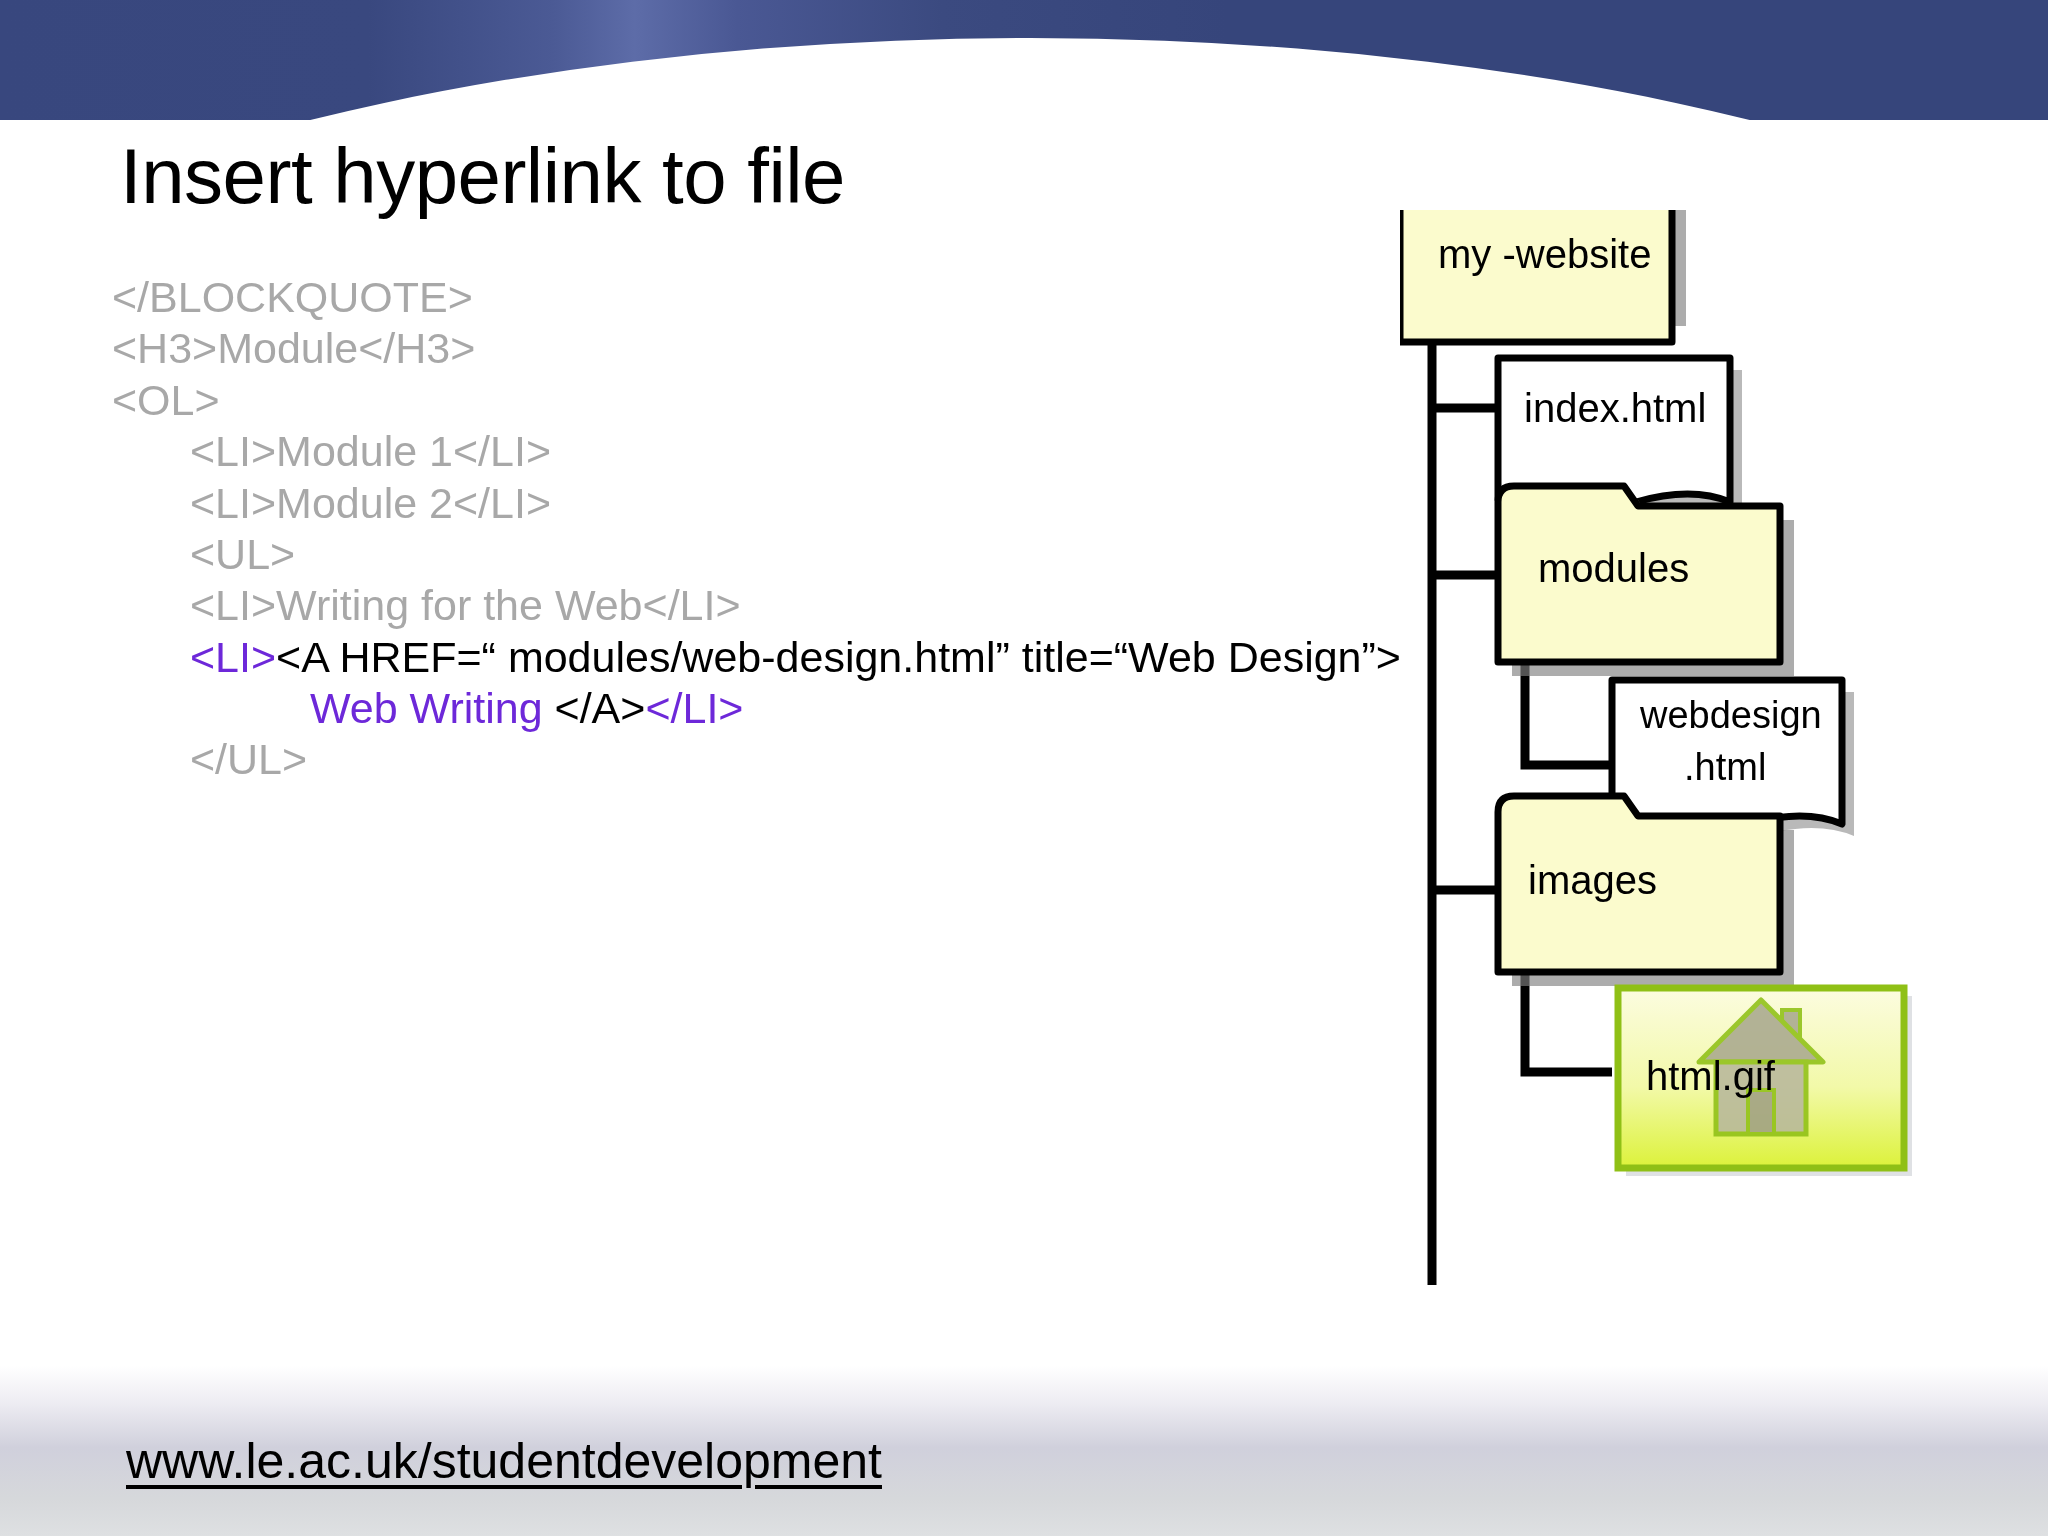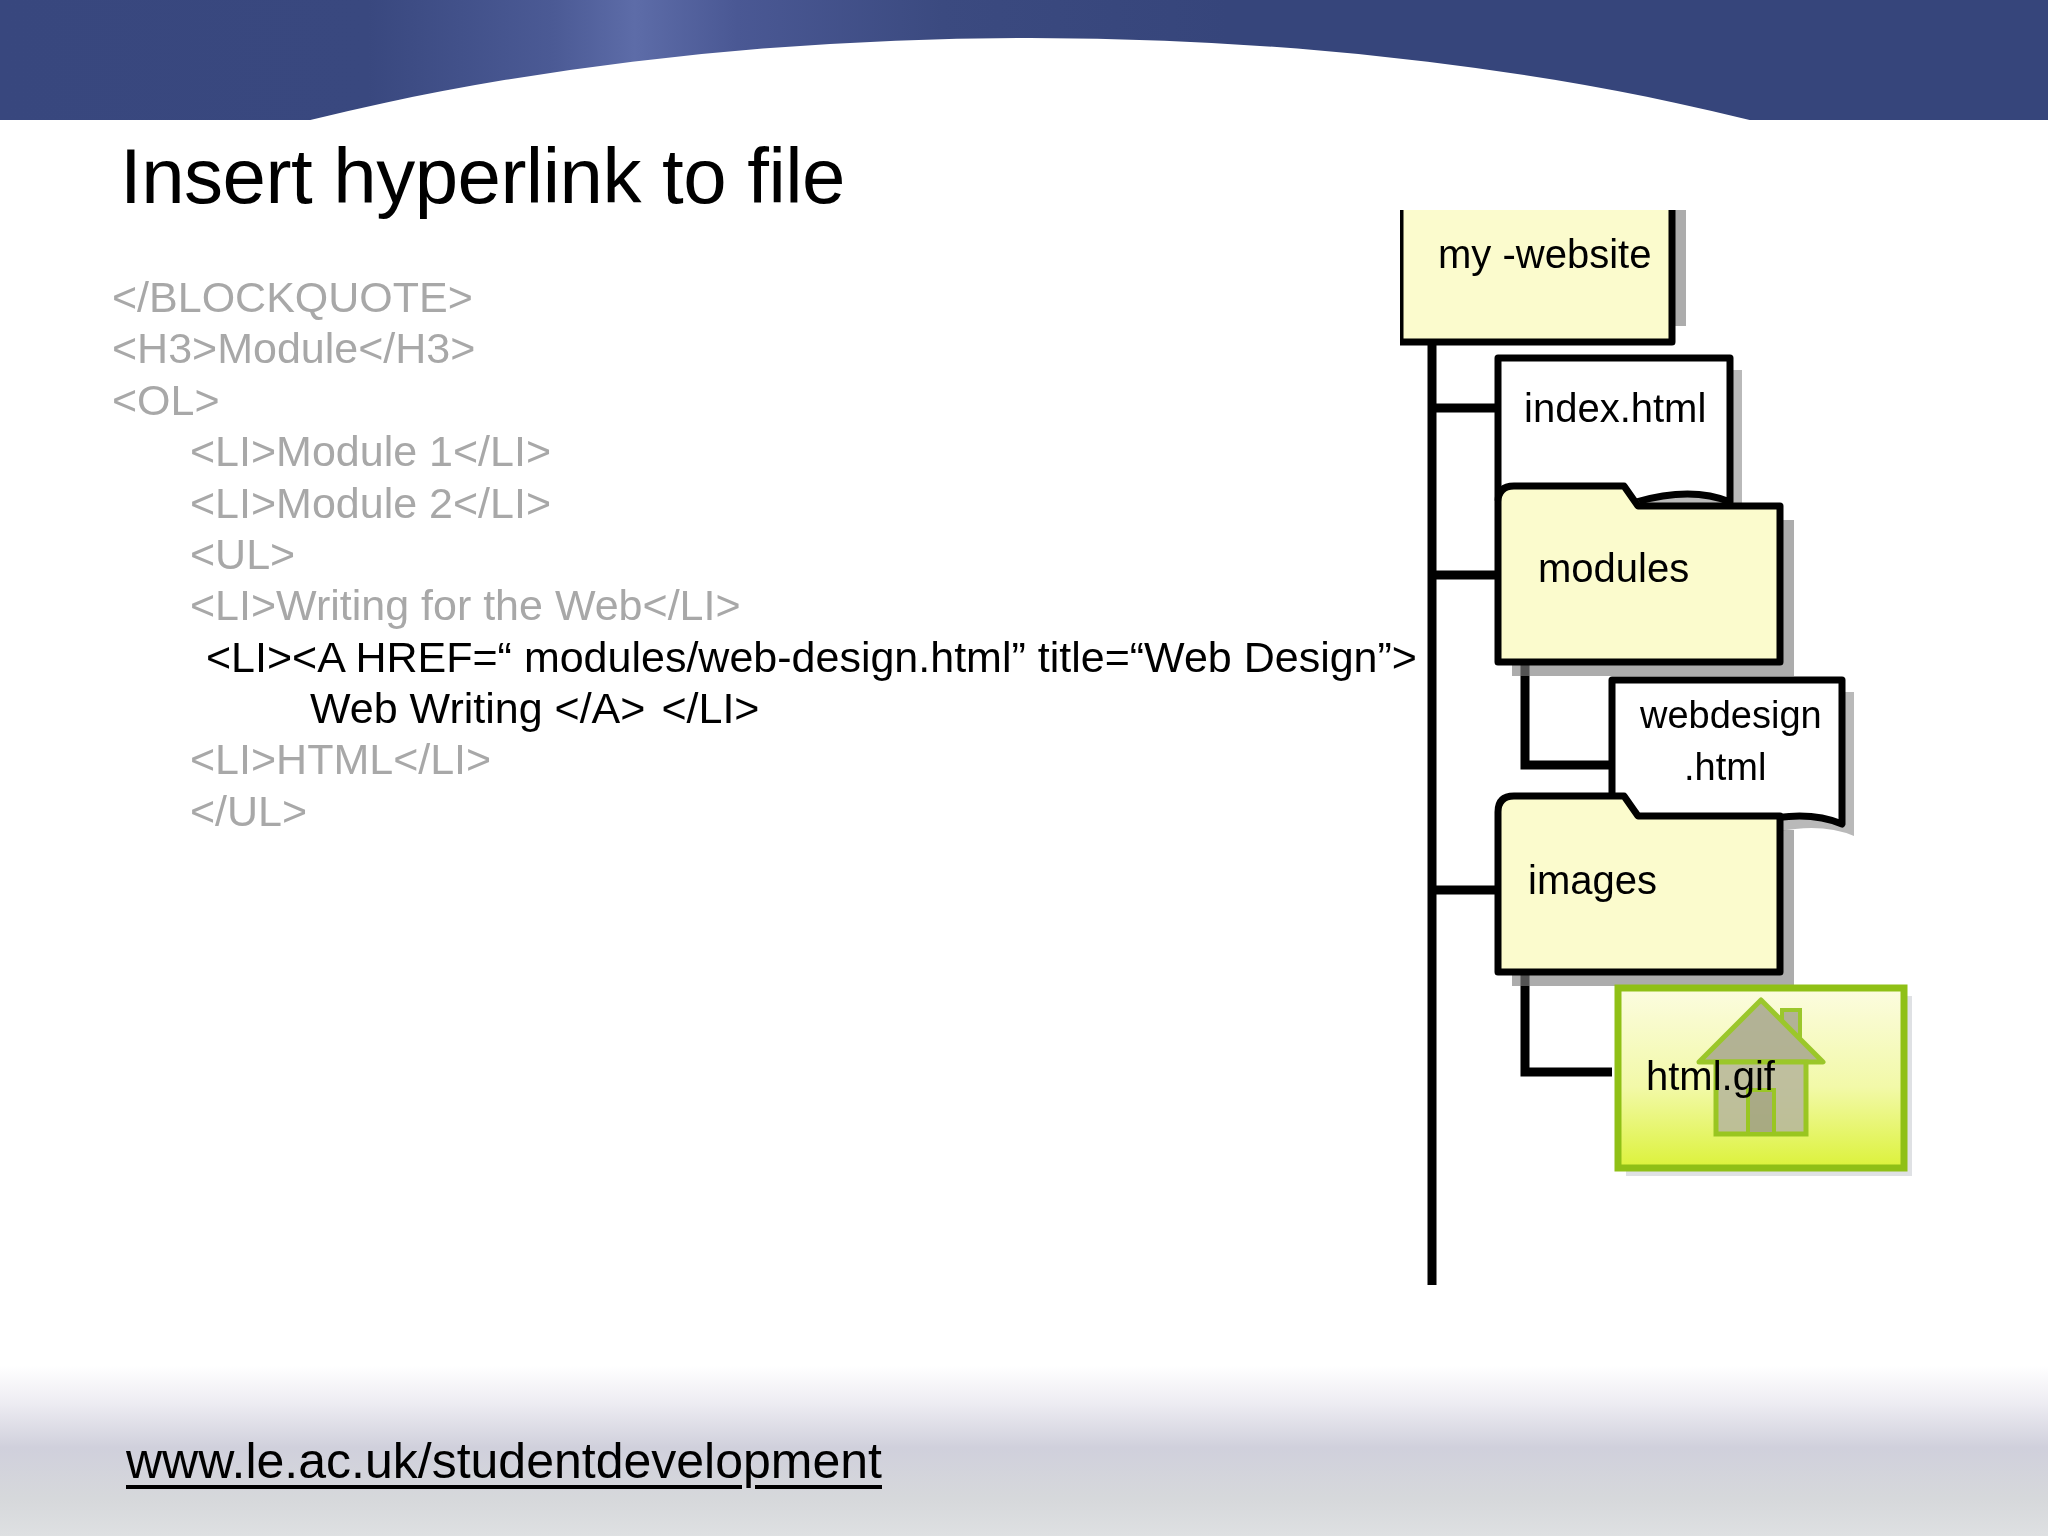--- a/index.html
+++ b/index.html
@@ -77,21 +77,21 @@
     top: 272px;
     width: 1360px;
     font-size: 43px;
     line-height: 1.195;
     color: #a8a8a8;
   }
   .code-line { white-space: pre-wrap; }
   .ind1 { padding-left: 78px; }
   .ind2 { padding-left: 198px; text-indent: -120px; }
   .blk { color: #000000; }
-  .gry { color: #000000; margin-left: 16px; }
+  .gry { color: #6d28d9; }
 
   
   .url-link {
     position: absolute;
     left: 126px;
     top: 1432px;
     font-size: 50px;
     color: #000000;
     text-decoration: underline;
     text-decoration-thickness: 4px;
@@ -140,21 +140,20 @@
     <div class="code-line ind1"><span>&lt;LI&gt;Module 1&lt;/LI&gt;</span></div>
 
     <div class="code-line ind1"><span>&lt;LI&gt;Module 2&lt;/LI&gt;</span></div>
 
     <div class="code-line ind1"><span>&lt;UL&gt;</span></div>
 
     <div class="code-line ind1"><span>&lt;LI&gt;Writing for the Web&lt;/LI&gt;</span></div>
 
     <div class="code-line ind2"><span class="gry">&lt;LI&gt;</span><span class="blk">&lt;A HREF=“ modules/web-design.html” title=“Web Design”&gt;</span><span class="gry"> Web Writing </span><span class="blk">&lt;/A&gt;</span><span class="gry">&lt;/LI&gt;</span></div>
 
-    <div class="code-line ind2"><span>&lt;LI&gt;HTML&lt;/LI&gt;</span></div>
 
     <div class="code-line ind1"><span>&lt;/UL&gt;</span></div>
 
   </div>
 
   <a class="url-link" href="#">www.le.ac.uk/studentdevelopment</a>
 
   <div class="diagram">
     <svg width="648" height="1230" viewBox="0 0 648 1230" xmlns="http://www.w3.org/2000/svg">
 

